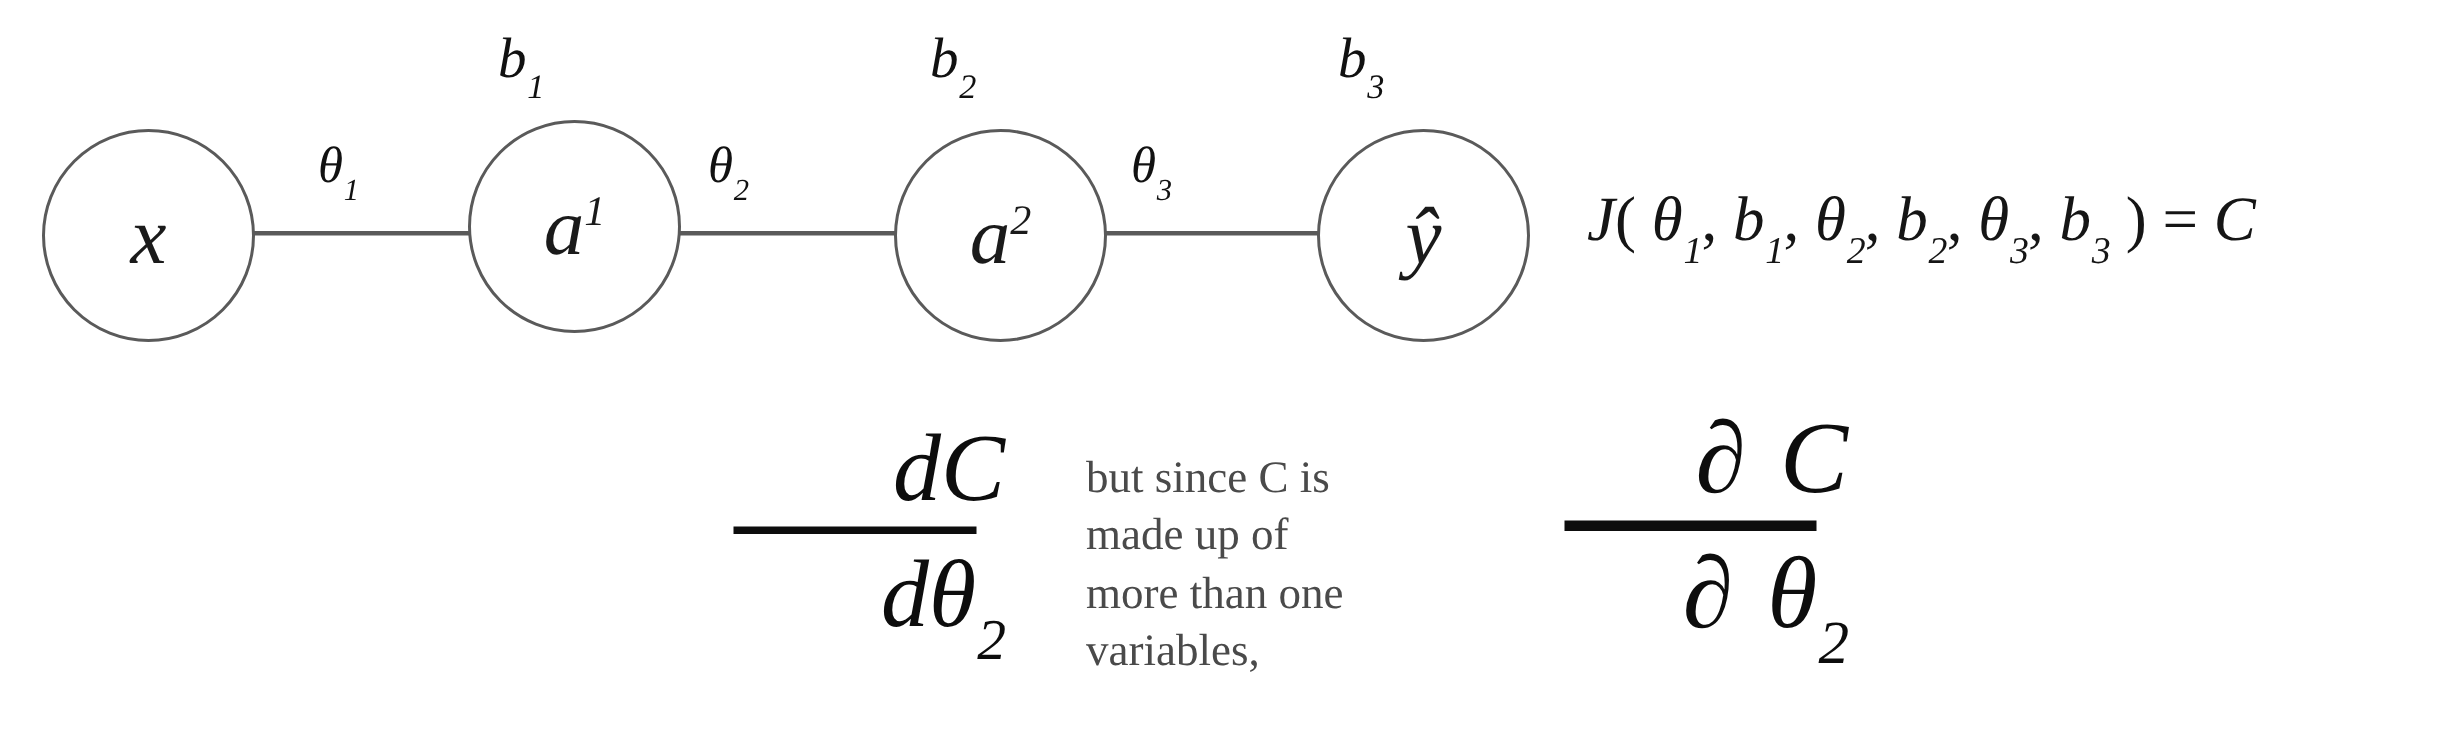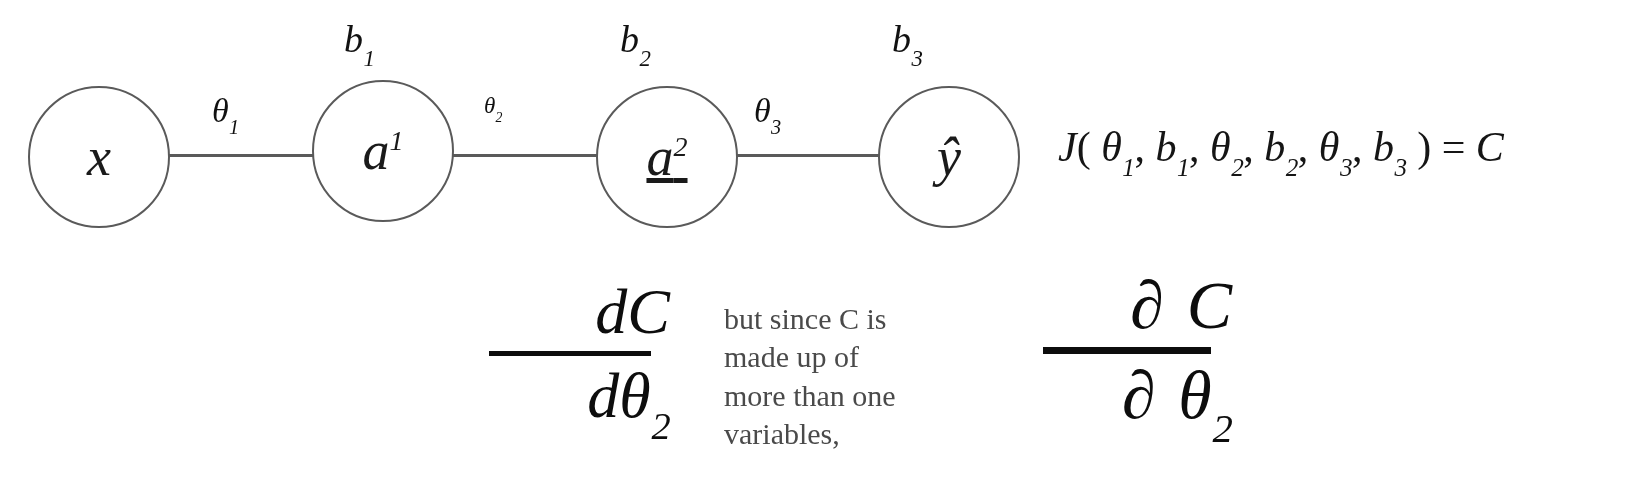--- a/index.html
+++ b/index.html
@@ -119,42 +119,42 @@
     </span>
   </div>
 
   <div class="node" style="left:312px; top:80px; width:142px; height:142px;">
     <span class="node-label" style="font-size:54px;">
       <span>a</span><span class="sup">1</span>
     </span>
   </div>
 
   <div class="node" style="left:596px; top:86px; width:142px; height:142px;">
-    <span class="node-label" style="font-size:54px;text-decoration:underline;">
+    <span class="node-label" style="font-size:54px;">
       <span>a</span><span class="sup">2</span>
     </span>
   </div>
 
   <div class="node" style="left:878px; top:86px; width:142px; height:142px;">
     <span class="node-label" style="font-size:54px;">
       <span>ŷ</span>
     </span>
   </div>
 
   <div class="edge-label" style="left:212px; top:94px; font-size:34px;text-align:right;">
     <span>θ</span><span class="sub">1</span>
   </div>
-  <div class="edge-label" style="left:484px; top:94px; font-size:23px;">
+  <div class="edge-label" style="left:472px; top:94px; font-size:34px;">
     <span>θ</span><span class="sub">2</span>
   </div>
   <div class="edge-label" style="left:754px; top:94px; font-size:34px;">
     <span>θ</span><span class="sub">3</span>
   </div>
 
-  <div class="bias-label" style="left:344px; top:20px; font-size:38px;">
+  <div class="bias-label" style="left:332px; top:20px; font-size:38px;">
     <span>b</span><span class="sub">1</span>
   </div>
   <div class="bias-label" style="left:620px; top:20px; font-size:38px;">
     <span>b</span><span class="sub">2</span>
   </div>
   <div class="bias-label" style="left:892px; top:20px; font-size:38px;">
     <span>b</span><span class="sub">3</span>
   </div>
 
   <div id="cost-equation" style="left:1058px; top:126px; font-size:42px;">

